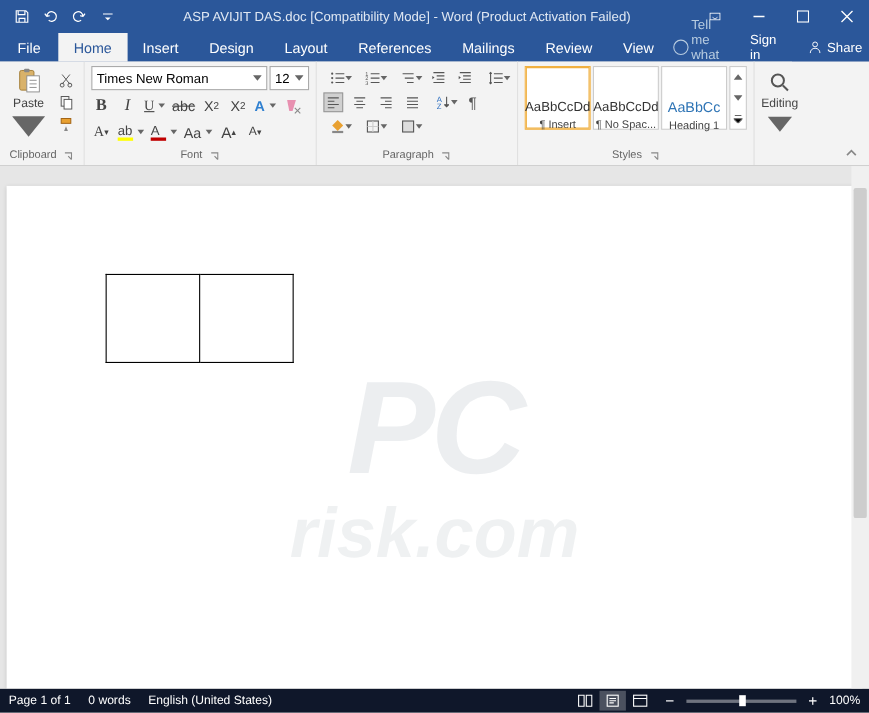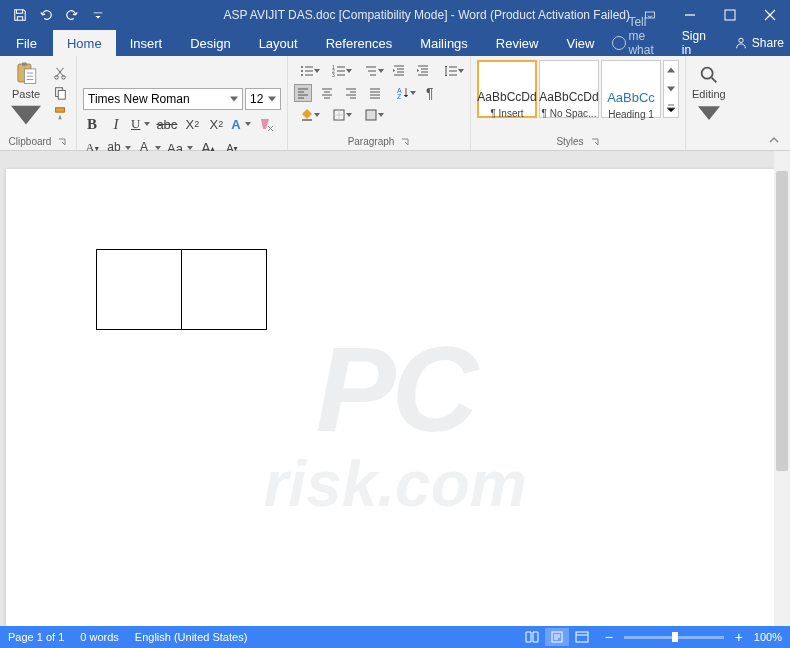--- a/index.html
+++ b/index.html
@@ -3,21 +3,21 @@
   <meta charset="utf-8">
   <style>
     * { margin: 0; padding: 0; box-sizing: border-box; font-family: "Segoe UI", Tahoma, sans-serif; }
     body { width: 790px; height: 648px; background: #e6e6e6; overflow: hidden; position: relative; }
     
     
     .titlebar { height: 30px; background: #2b579a; display: flex; align-items: center; color: #fff; font-size: 12px; }
     .titlebar-qat { display: flex; align-items: center; gap: 2px; padding-left: 8px; }
     .qat-btn { width: 24px; height: 24px; display: flex; align-items: center; justify-content: center; color: #fff; cursor: pointer; }
     .qat-btn svg { width: 14px; height: 14px; }
-    .titlebar-title { flex: 1; text-align: right; font-size: 12px; color: #e0e8f3; }
+    .titlebar-title { flex: 1; text-align: center; font-size: 12px; color: #e0e8f3; }
     .titlebar-controls { display: flex; }
     .tc-btn { width: 40px; height: 30px; display: flex; align-items: center; justify-content: center; color: #fff; cursor: pointer; }
     .tc-btn svg { width: 12px; height: 12px; }
     
     
     .tabstrip { height: 26px; background: #2b579a; display: flex; align-items: stretch; }
     .tab { padding: 0 14px; display: flex; align-items: center; color: #fff; font-size: 13px; cursor: pointer; }
     .tab.file { padding: 0 16px; }
     .tab.active { background: #f3f3f3; color: #2b579a; }
     .tab.tellme { color: #b8cce0; font-size: 12px; padding-left: 20px; position: relative; }
@@ -36,35 +36,35 @@
     
     .clipboard-content { display: flex; gap: 4px; height: 68px; }
     .paste-btn { width: 40px; display: flex; flex-direction: column; align-items: center; justify-content: center; gap: 2px; cursor: pointer; }
     .paste-btn svg { width: 30px; height: 30px; }
     .paste-label { font-size: 11px; color: #444; }
     .clip-side { display: flex; flex-direction: column; gap: 2px; justify-content: flex-start; padding-top: 4px; }
     .clip-side .small-btn { width: 20px; height: 18px; display: flex; align-items: center; justify-content: center; cursor: pointer; }
     .clip-side svg { width: 14px; height: 14px; }
     
     
-    .font-content { height: 68px; display: flex; flex-direction: column; gap: 4px; margin-top: 28px; }
+    .font-content { height: 68px; display: flex; flex-direction: column; gap: 4px; }
     .font-row1 { display: flex; gap: 2px; }
     .font-name { width: 160px; height: 22px; border: 1px solid #aaa; background: #fff; font-size: 12px; padding: 0 4px; display: flex; align-items: center; justify-content: space-between; }
     .font-size { width: 36px; height: 22px; border: 1px solid #aaa; background: #fff; font-size: 12px; padding: 0 4px; display: flex; align-items: center; justify-content: space-between; }
     .font-dd svg { width: 8px; height: 8px; }
     .font-row2, .font-row3 { display: flex; gap: 6px; align-items: center; }
     .fbtn { min-width: 18px; height: 20px; display: flex; align-items: center; justify-content: center; cursor: pointer; color: #444; font-size: 13px; position: relative; }
     .fbtn.bold { font-weight: bold; font-family: "Times New Roman", serif; font-size: 15px; }
     .fbtn.italic { font-style: italic; font-family: "Times New Roman", serif; font-size: 15px; }
     .fbtn.underline { text-decoration: underline; font-family: "Times New Roman", serif; }
     .fbtn.strike { text-decoration: line-through; }
     .fbtn.dd { padding-right: 10px; }
     .fbtn.dd::after { content: ""; position: absolute; right: 0; top: 8px; border-left: 3px solid transparent; border-right: 3px solid transparent; border-top: 4px solid #666; }
     .fbtn sup, .fbtn sub { font-size: 9px; }
-    .color-underline { display: inline-block; width: 14px; border-bottom: 3px solid; text-align: center; line-height: 12px; font-size: 12px; }
+    .color-underline { display: inline-block; width: 14px; border-bottom: 3px solid; line-height: 12px; font-size: 12px; }
     
     
     .para-content { height: 68px; display: flex; flex-direction: column; gap: 4px; padding-top: 2px; }
     .para-row { display: flex; gap: 6px; align-items: center; }
     .pbtn { width: 18px; height: 18px; display: flex; align-items: center; justify-content: center; cursor: pointer; }
     .pbtn svg { width: 14px; height: 14px; }
     .pbtn.dd { width: 26px; position: relative; }
     .pbtn.dd::after { content: ""; position: absolute; right: 0; top: 7px; border-left: 3px solid transparent; border-right: 3px solid transparent; border-top: 4px solid #666; }
     .align-active { background: #d0d0d0; border: 1px solid #999; }
     
@@ -95,21 +95,21 @@
     .scrollbar-v { position: absolute; right: 0; top: 0; width: 16px; height: 100%; background: #f0f0f0; }
     .scrollbar-thumb-v { position: absolute; left: 2px; width: 12px; top: 20px; height: 300px; background: #cdcdcd; border-radius: 2px; }
     
     
     .watermark { position: absolute; top: 50%; left: 50%; transform: translate(-50%, -50%); font-size: 120px; font-weight: bold; color: rgba(150,160,170,0.18); pointer-events: none; white-space: nowrap; font-style: italic; letter-spacing: -4px; }
     .watermark2 { position: absolute; top: 70%; left: 50%; transform: translate(-50%, -50%); font-size: 64px; font-weight: bold; color: rgba(150,160,170,0.15); pointer-events: none; font-style: italic; }
     .wm-lens { position: absolute; left: 60px; top: 200px; width: 260px; height: 260px; border: 32px solid rgba(150,160,170,0.12); border-radius: 50%; pointer-events: none; }
     .wm-handle { position: absolute; left: 280px; top: 430px; width: 180px; height: 46px; background: rgba(150,160,170,0.12); transform: rotate(40deg); border-radius: 20px; pointer-events: none; }
     
     
-    .statusbar { height: 22px; background: #3b82f6; color: #fff; display: flex; align-items: center; font-size: 11px; padding: 0 8px; justify-content: space-between; }
+    .statusbar { height: 22px; background: #0f172a; color: #fff; display: flex; align-items: center; font-size: 11px; padding: 0 8px; justify-content: space-between; }
     .status-left { display: flex; gap: 16px; }
     .status-right { display: flex; align-items: center; gap: 8px; }
     .view-btns { display: flex; gap: 1px; }
     .vbtn { width: 24px; height: 18px; display: flex; align-items: center; justify-content: center; cursor: pointer; }
     .vbtn.active { background: rgba(255,255,255,0.25); }
     .vbtn svg { width: 14px; height: 12px; }
     .zoom-slider { width: 100px; height: 3px; background: rgba(255,255,255,0.4); position: relative; }
     .zoom-thumb { position: absolute; width: 6px; height: 10px; background: #fff; top: -4px; left: 48px; }
     .zoom-btn { width: 14px; height: 14px; display: flex; align-items: center; justify-content: center; cursor: pointer; font-size: 14px; }
   </style>

